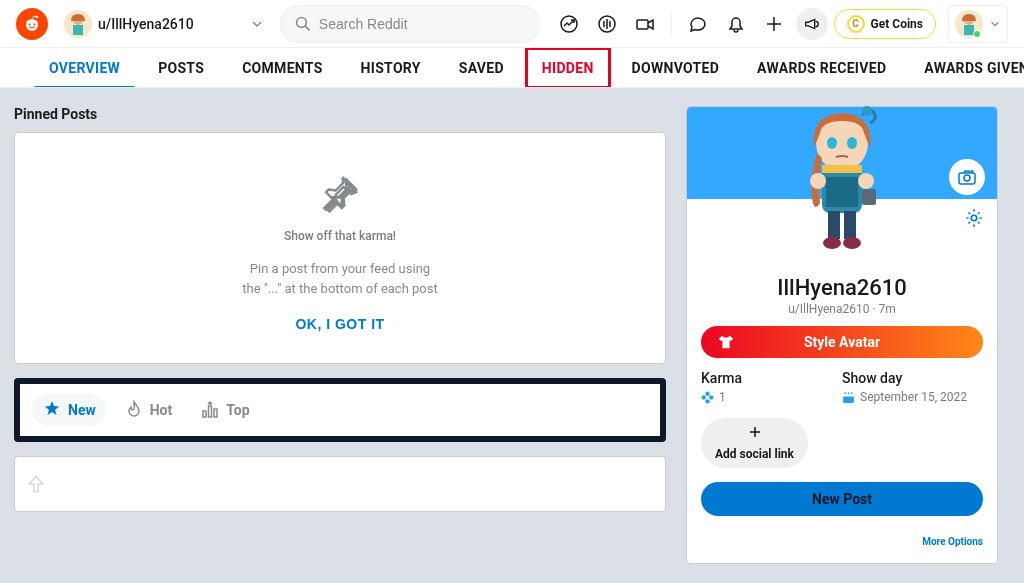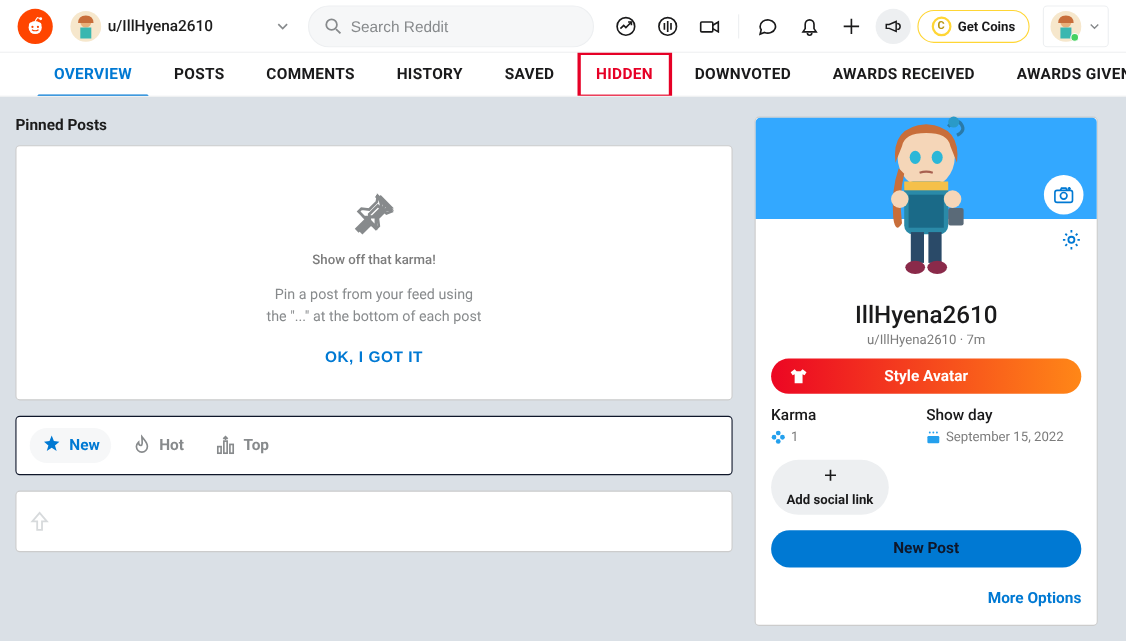--- a/index.html
+++ b/index.html
@@ -38,21 +38,21 @@
     .right { width: 312px; }
     
     .section-title { font-size: 14px; font-weight: 700; color: #1c1c1c; margin-bottom: 10px; }
     
     .pinned-card { background: white; border: 1px solid #ccc; border-radius: 4px; padding: 40px 20px 30px; text-align: center; margin-bottom: 14px; }
     .pin-icon { color: #878a8c; margin-bottom: 14px; display: flex; justify-content: center; }
     .pinned-card h3 { font-size: 12px; font-weight: 500; color: #7c7c7c; margin-bottom: 16px; }
     .pinned-card p { font-size: 13px; color: #878a8c; line-height: 1.5; margin-bottom: 16px; }
     .ok-btn { color: #0079d3; font-weight: 700; font-size: 14px; background: none; border: none; cursor: pointer; letter-spacing: 0.5px; }
     
-    .sort-bar { background: white; border: 1px solid #0f172a; border-radius: 4px; padding: 10px 12px; display: flex; gap: 8px; margin-bottom: 14px; }
+    .sort-bar { background: white; border: 6px solid #0f172a; border-radius: 4px; padding: 10px 12px; display: flex; gap: 8px; margin-bottom: 14px; }
     .sort-item { display: flex; align-items: center; gap: 6px; padding: 6px 10px; border-radius: 20px; font-size: 14px; font-weight: 700; color: #878a8c; cursor: pointer; }
     .sort-item.active { background: #f6f7f8; color: #0079d3; }
     
     .empty-post { background: white; border: 1px solid #ccc; border-radius: 4px; height: 56px; display: flex; align-items: center; padding: 10px; }
     .empty-arrow { color: #d7dadc; }
     
     
     .sidebar-card { background: white; border: 1px solid #ccc; border-radius: 4px; overflow: visible; position: relative; }
     .sidebar-banner { height: 92px; background: #33a8ff; position: relative; border-radius: 4px 4px 0 0; }
     .camera-badge { position: absolute; right: 12px; top: 52px; width: 36px; height: 36px; background: white; border-radius: 50%; display: flex; align-items: center; justify-content: center; color: #0079d3; cursor: pointer; }
@@ -64,21 +64,21 @@
     .style-avatar { display: flex; align-items: center; justify-content: center; gap: 10px; background: linear-gradient(90deg, #ec0623 0%, #ff8717 100%); color: white; font-weight: 700; font-size: 14px; padding: 8px; border-radius: 999px; cursor: pointer; margin-bottom: 12px; position: relative; }
     .shirt-icon { position: absolute; left: 16px; }
     .stats { display: flex; text-align: left; margin-bottom: 14px; }
     .stat { flex: 1; }
     .stat-label { font-size: 14px; font-weight: 500; color: #1a1a1b; margin-bottom: 4px; }
     .stat-val { font-size: 12px; color: #7c7c7c; display: flex; align-items: center; gap: 5px; }
     .flower { color: #24a0ed; }
     .cake { color: #24a0ed; }
     .add-social { display: inline-flex; align-items: center; gap: 8px; background: #edeff1; border-radius: 999px; padding: 7px 14px; font-size: 12px; font-weight: 700; color: #1a1a1b; cursor: pointer; margin-bottom: 14px; flex-direction: column; }
     .new-post { background: #0079d3; color: #0f172a; font-weight: 700; font-size: 14px; padding: 9px; border-radius: 999px; cursor: pointer; margin-bottom: 12px; }
-    .more-opts { color: #0079d3; font-weight: 700; font-size: 14px; text-align: right; cursor: pointer; margin-top: 20px; }
+    .more-opts { color: #0079d3; font-weight: 700; font-size: 10px; text-align: right; cursor: pointer; margin-top: 20px; }
     
     svg { display: block; }
   </style>
 </head>
 <body>
 
 <div class="header">
   <div class="logo">
     <svg viewBox="0 0 20 20" fill="white">
         <circle cx="10" cy="11" r="6" fill="white"></circle>

